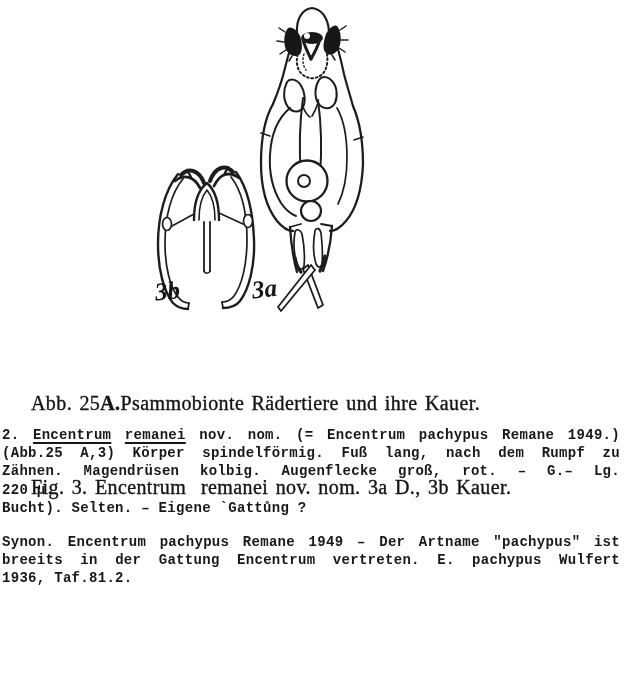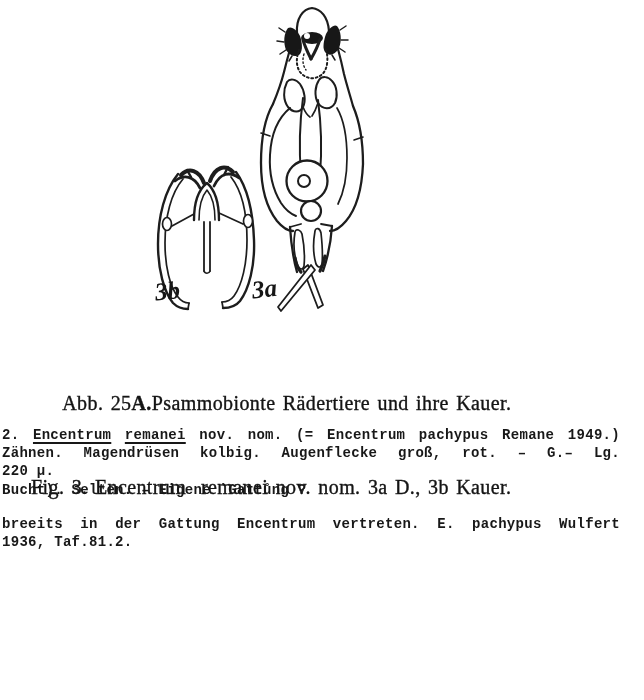--- a/index.html
+++ b/index.html
@@ -7,21 +7,21 @@
   .page{position:relative;width:644px;height:700px;background:#ffffff;color:#1b1b1b;overflow:hidden;}
 
   .figs{position:absolute;left:0;top:0;}
   .figlabel{font-family:"Liberation Serif",serif;font-style:italic;font-weight:700;font-size:25px;fill:#161616;}
 
   .caption{
     position:absolute;left:31px;top:333px;
     font-family:"Liberation Serif",serif;
     font-size:20px;font-weight:400;line-height:28px;
     letter-spacing:0.4px;word-spacing:2px;white-space:pre;
-    color:#141414;text-align:right;-webkit-text-stroke:0.35px #141414;
+    color:#141414;-webkit-text-stroke:0.35px #141414;
   }
   .capb{font-weight:700;}
 
   .bodytext{
     position:absolute;left:2px;top:426px;width:618px;
     font-family:"Liberation Mono","DejaVu Sans Mono",monospace;
     font-size:14px;font-weight:700;line-height:18.2px;
     letter-spacing:0.3px;color:#181818;
   }
   .bl{min-height:18.2px;}
@@ -125,22 +125,24 @@
     </g>
   </svg>
 
   <div class="caption">
     <div class="cap-line"><span>Abb. 25</span><span class="capb">A.</span><span>Psammobionte Rädertiere und ihre Kauer.</span></div>
     <div class="cap-line">Fig. 3. Encentrum  remanei nov. nom. 3a D., 3b Kauer.</div>
   </div>
 
   <div class="bodytext">
     <div class="bl just"><span>2. </span><span class="u">Encentrum</span><span> </span><span class="u">remanei</span><span> nov. nom. (= Encentrum pachypus Remane 1949.)</span></div>
+    <div class="bl just">(Abb.25 A,3) Körper spindelförmig. Fuß lang, nach dem Rumpf zu</div>
     <div class="bl just">Zähnen. Magendrüsen kolbig. Augenflecke groß, rot. – G.– Lg.</div>
     <div class="bl">220 μ.</div>
     <div class="bl">Bucht). Selten. – Eigene `Gattůng ?</div>
     <div class="synon">
+      <div class="bl just">Synon. Encentrum pachypus Remane 1949 – Der Artname "pachypus" ist</div>
       <div class="bl just">breeits in der Gattung Encentrum vertreten. E. pachypus Wulfert</div>
       <div class="bl">1936, Taf.81.2.</div>
     </div>
   </div>
 
 </div>
 
 </body></html>

